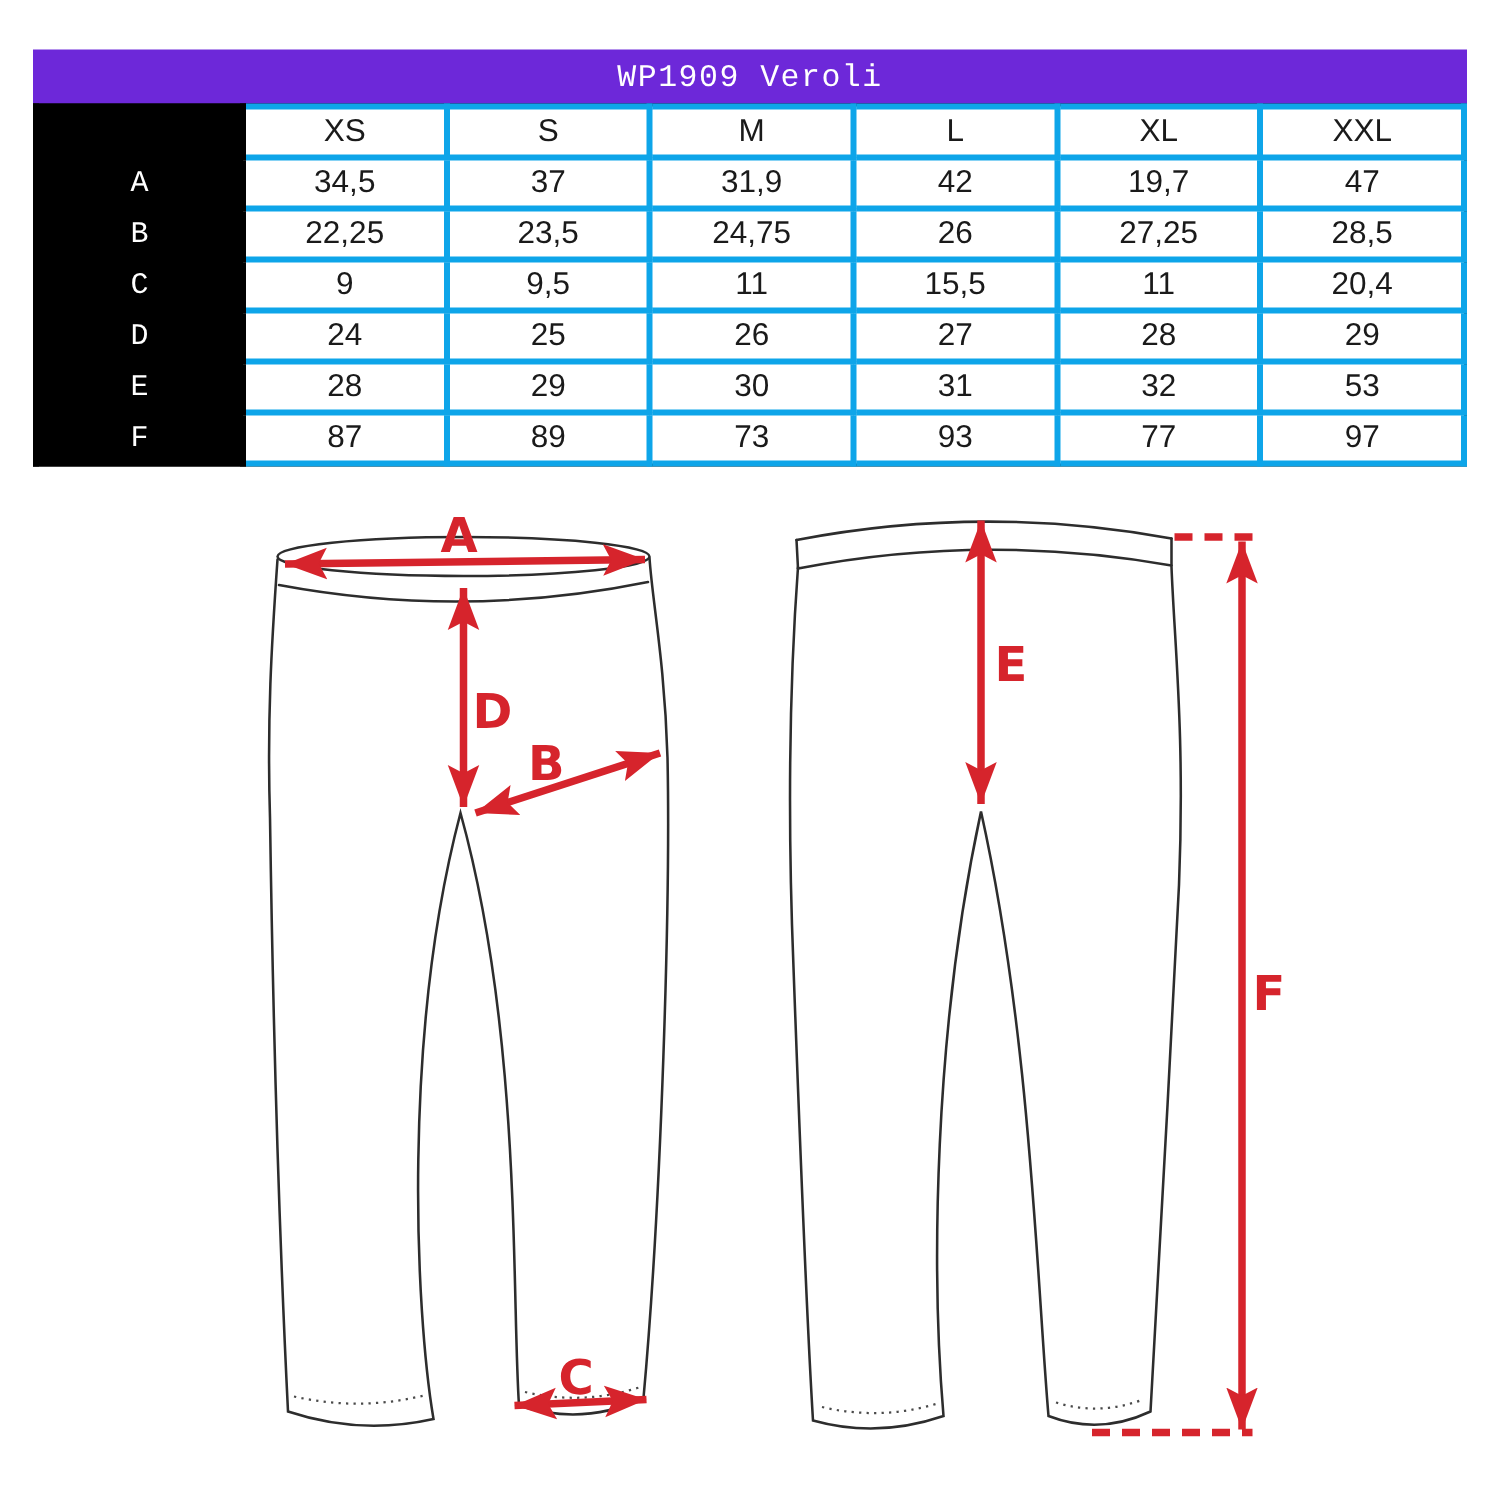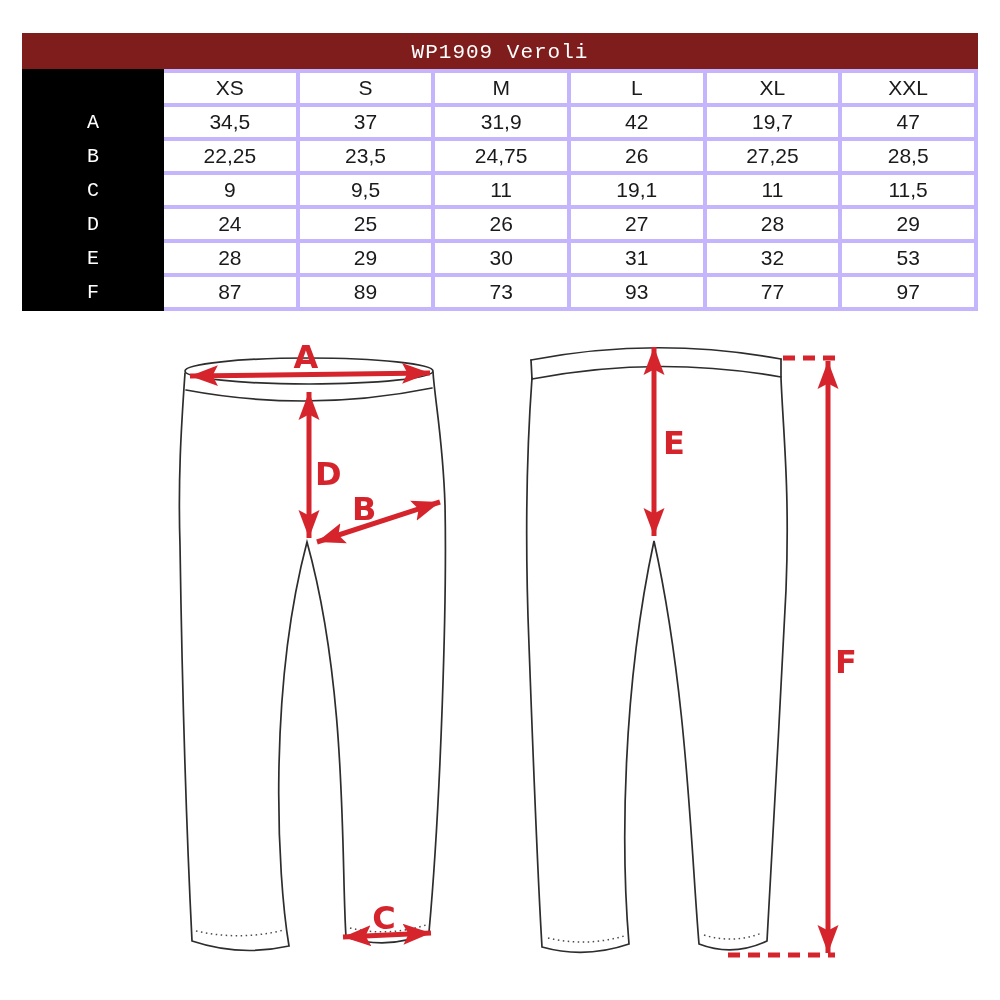--- a/index.html
+++ b/index.html
@@ -13,42 +13,42 @@
     height: 1000px;
     font-family: "Liberation Sans", sans-serif;
     overflow: hidden;
   }
   .size-panel {
     position: absolute;
     left: 22px;
     top: 33px;
     width: 956px;
     height: 276px;
-    background: #7f1d1d;
+    background: #6d28d9;
   }
   .panel-title {
     height: 36px;
     line-height: 39px;
     text-align: center;
     color: #ffffff;
     font-family: "Liberation Mono", monospace;
     font-size: 21px;
     letter-spacing: 1px;
     white-space: pre;
   }
   table.size-table {
     width: 100%;
     border-collapse: collapse;
     table-layout: fixed;
     background: #000000;
   }
   table.size-table col.c-label { width: 138px; }
   table.size-table th,
   table.size-table td {
-    border: 4px solid #c4b5fd;
+    border: 4px solid #0ea5e9;
     background: #ffffff;
     height: 30px;
     padding: 0;
     text-align: center;
     vertical-align: middle;
     font-size: 21px;
     font-weight: 400;
     color: #1a1a1a;
     font-family: "Liberation Sans", sans-serif;
   }
@@ -121,23 +121,23 @@
         <td>24,75</td>
         <td>26</td>
         <td>27,25</td>
         <td>28,5</td>
       </tr>
       <tr>
         <th class="lbl">C</th>
         <td>9</td>
         <td>9,5</td>
         <td>11</td>
-        <td>19,1</td>
+        <td>15,5</td>
         <td>11</td>
-        <td>11,5</td>
+        <td>20,4</td>
       </tr>
       <tr>
         <th class="lbl">D</th>
         <td>24</td>
         <td>25</td>
         <td>26</td>
         <td>27</td>
         <td>28</td>
         <td>29</td>
       </tr>

